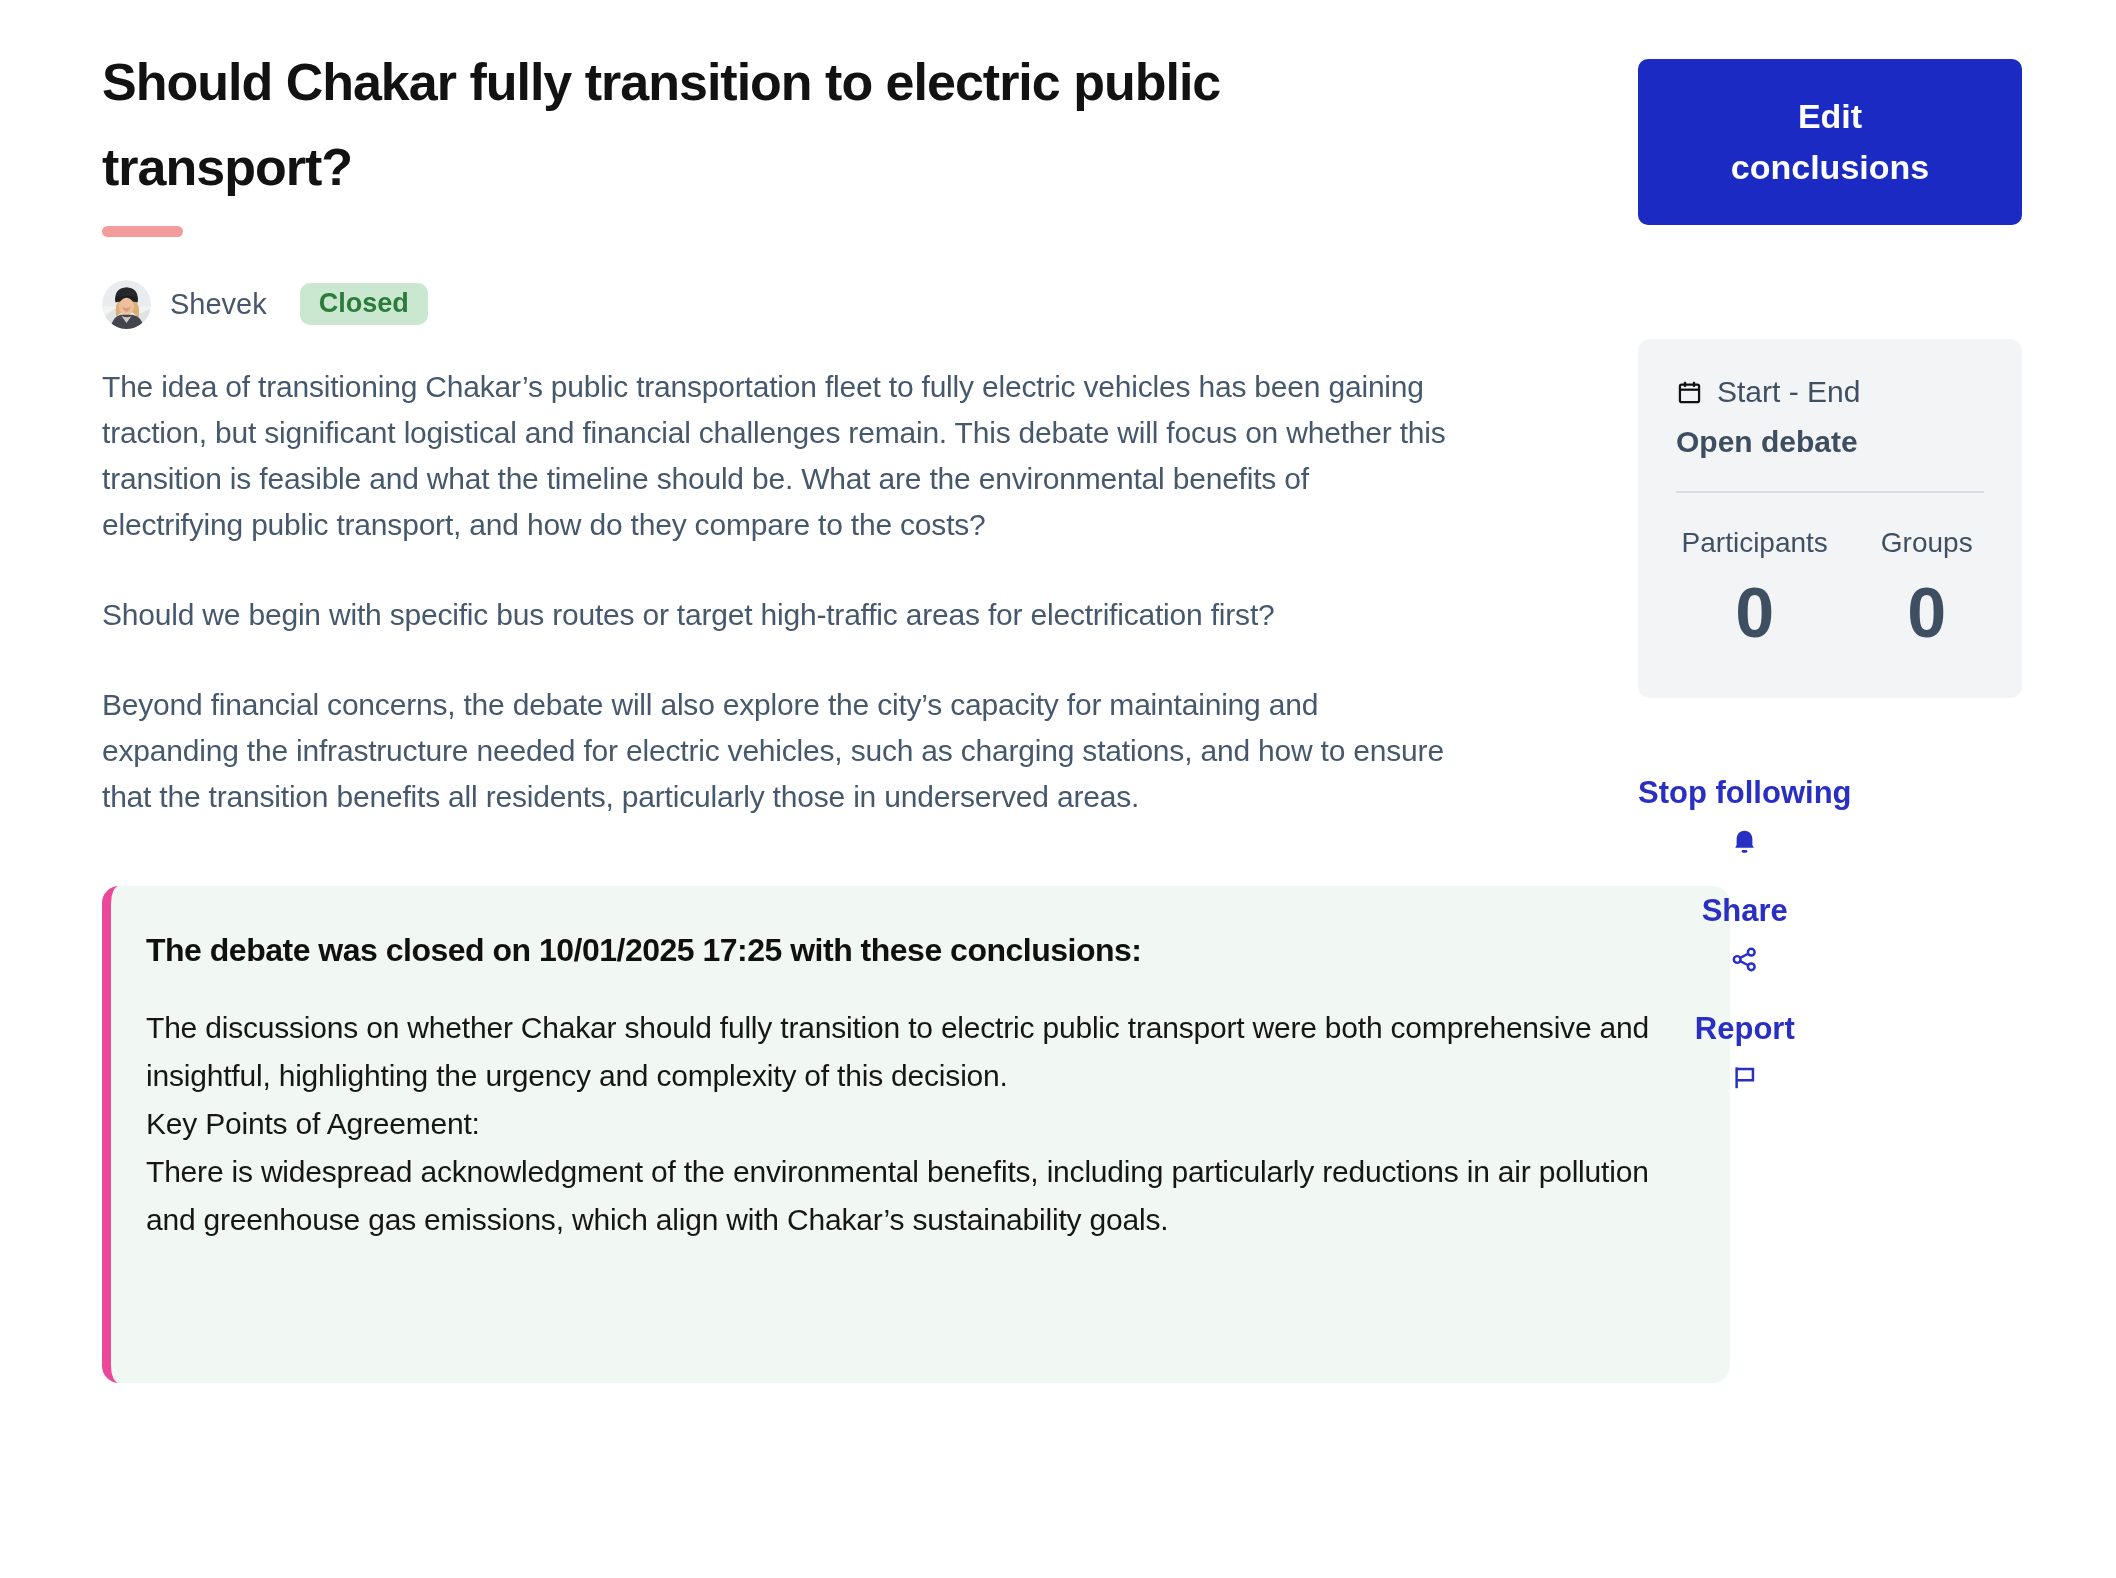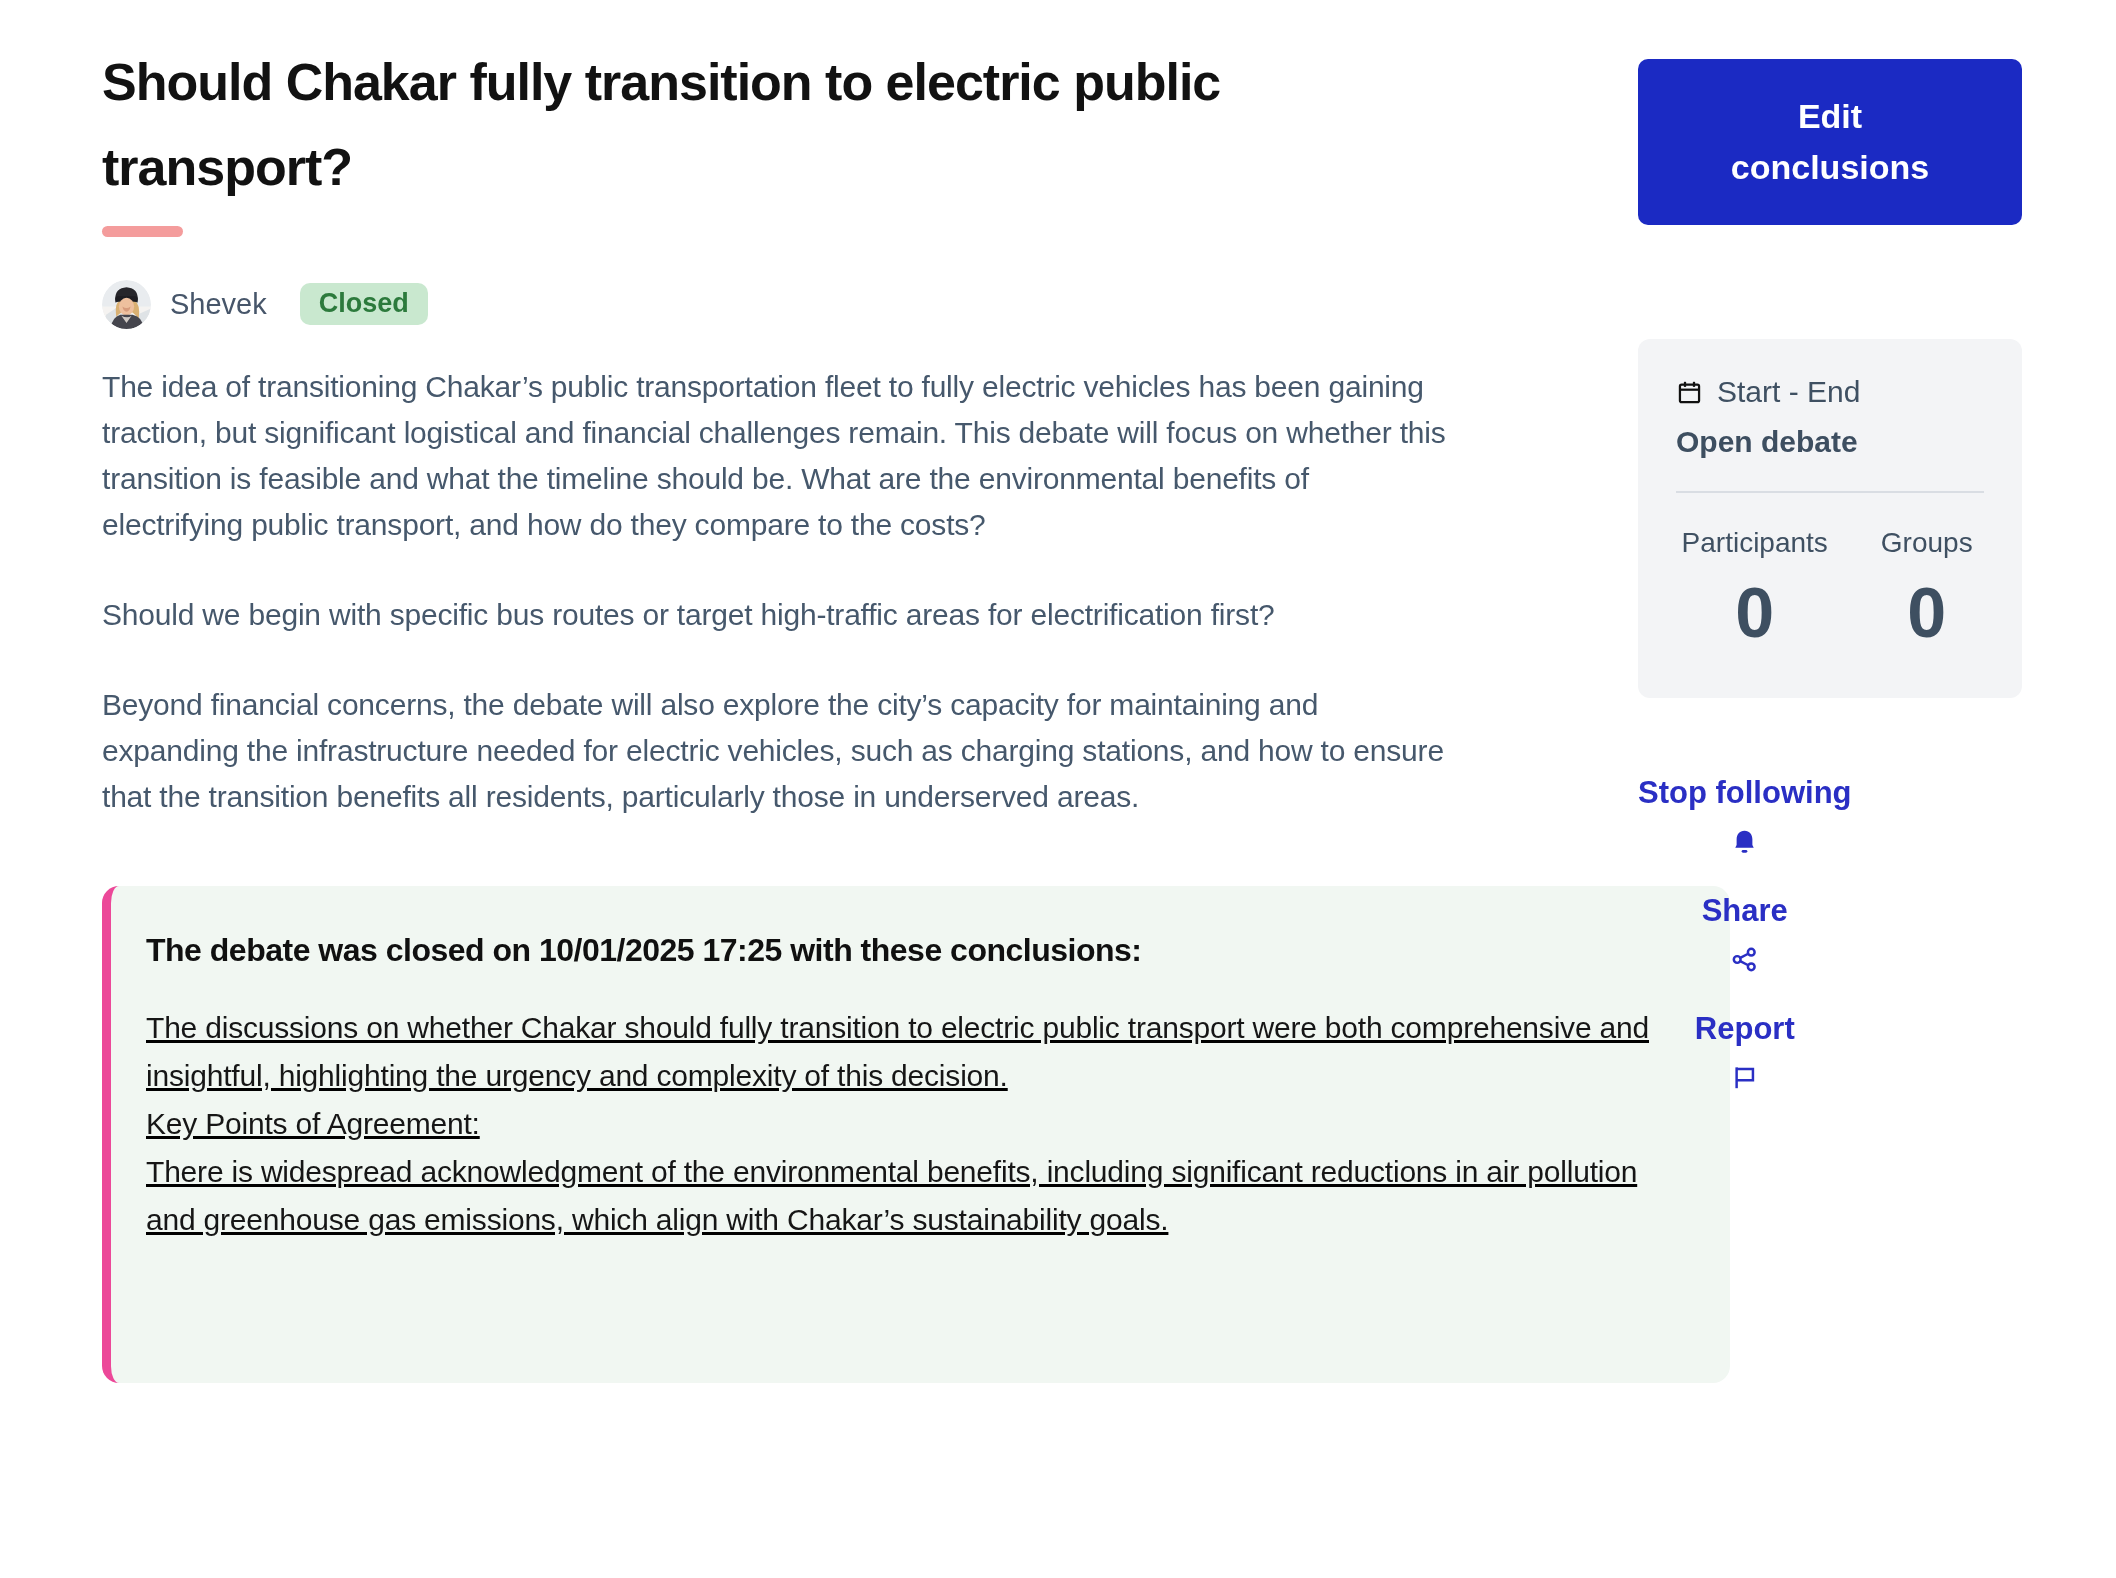--- a/index.html
+++ b/index.html
@@ -77,21 +77,21 @@
     overflow: hidden;
     border-radius: 17px;
   }
   .conclusions-heading {
     font-size: 32px;
     font-weight: bold;
     color: #101010;
     letter-spacing: -0.5px;
     line-height: 48px;
   }
-  .conclusions-body { margin-top: 30px; text-decoration: underline; }
+  .conclusions-body { margin-top: 30px; }
   .conclusions-body p {
     font-size: 30px;
     line-height: 48px;
     color: #161616;
     letter-spacing: -0.2px;
   }
   .sidebar {
     position: absolute;
     left: 1638px; top: 0;
     width: 384px;
@@ -210,21 +210,21 @@
     <p>The idea of transitioning Chakar’s public transportation fleet to fully electric vehicles has been gaining traction, but significant logistical and financial challenges remain. This debate will focus on whether this transition is feasible and what the timeline should be. What are the environmental benefits of electrifying public transport, and how do they compare to the costs?</p>
     <p>Should we begin with specific bus routes or target high-traffic areas for electrification first?</p>
     <p>Beyond financial concerns, the debate will also explore the city’s capacity for maintaining and expanding the infrastructure needed for electric vehicles, such as charging stations, and how to ensure that the transition benefits all residents, particularly those in underserved areas.</p>
   </div>
 
   <div class="conclusions-box">
     <div class="conclusions-heading">The debate was closed on 10/01/2025 17:25 with these conclusions:</div>
     <div class="conclusions-body">
       <p>The discussions on whether Chakar should fully transition to electric public transport were both comprehensive and insightful, highlighting the urgency and complexity of this decision.</p>
       <p>Key Points of Agreement:</p>
-      <p>There is widespread acknowledgment of the environmental benefits, including significant reductions in air pollution and greenhouse gas emissions, which align with Chakar’s sustainability goals.</p>
+      <p>There is widespread acknowledgment of the environmental benefits, including particularly reductions in air pollution and greenhouse gas emissions, which align with Chakar’s sustainability goals.</p>
     </div>
   </div>
 </div>
 
 <div class="sidebar">
   <button class="edit-btn">
     <span>Edit conclusions</span>
   </button>
 
   <div class="info-card">

